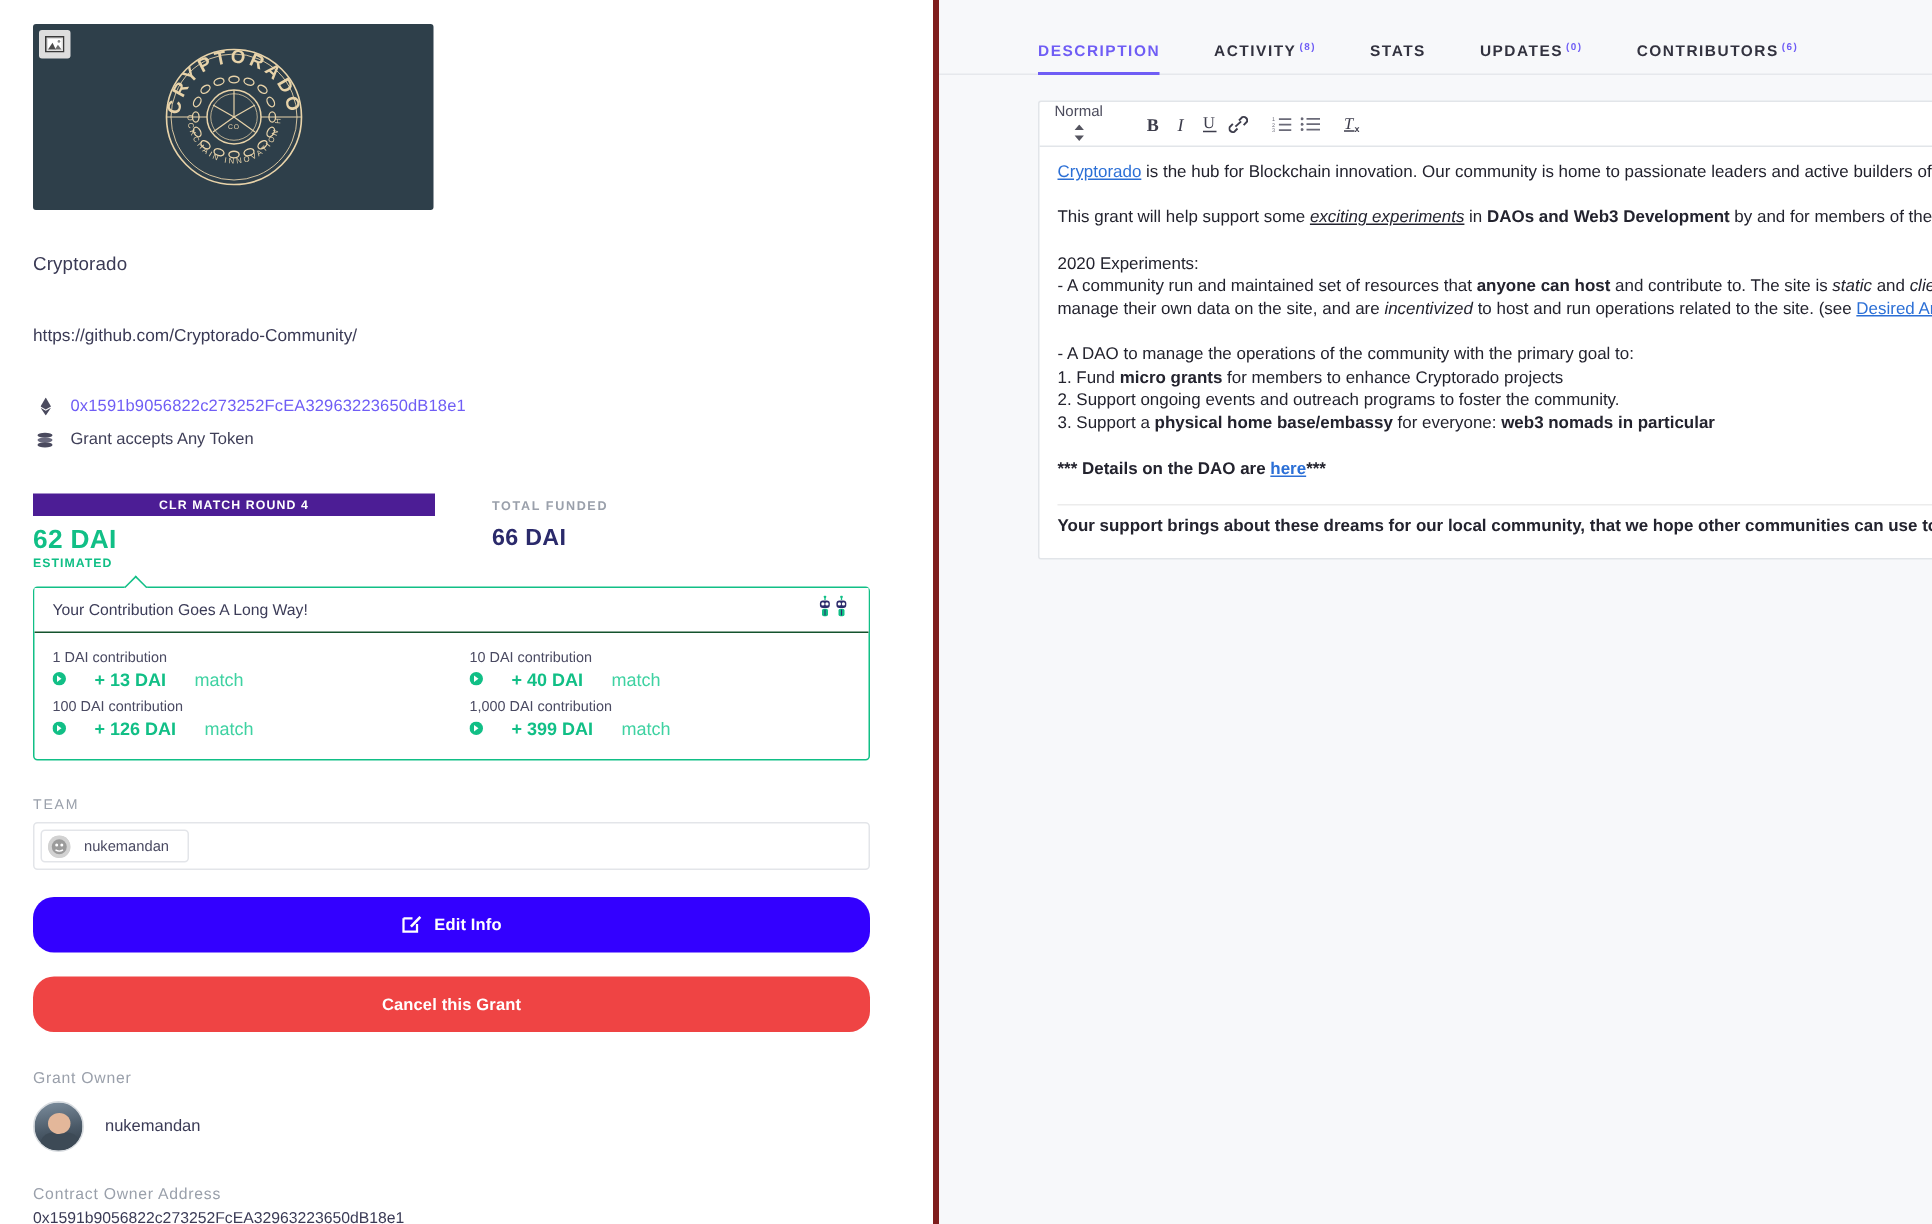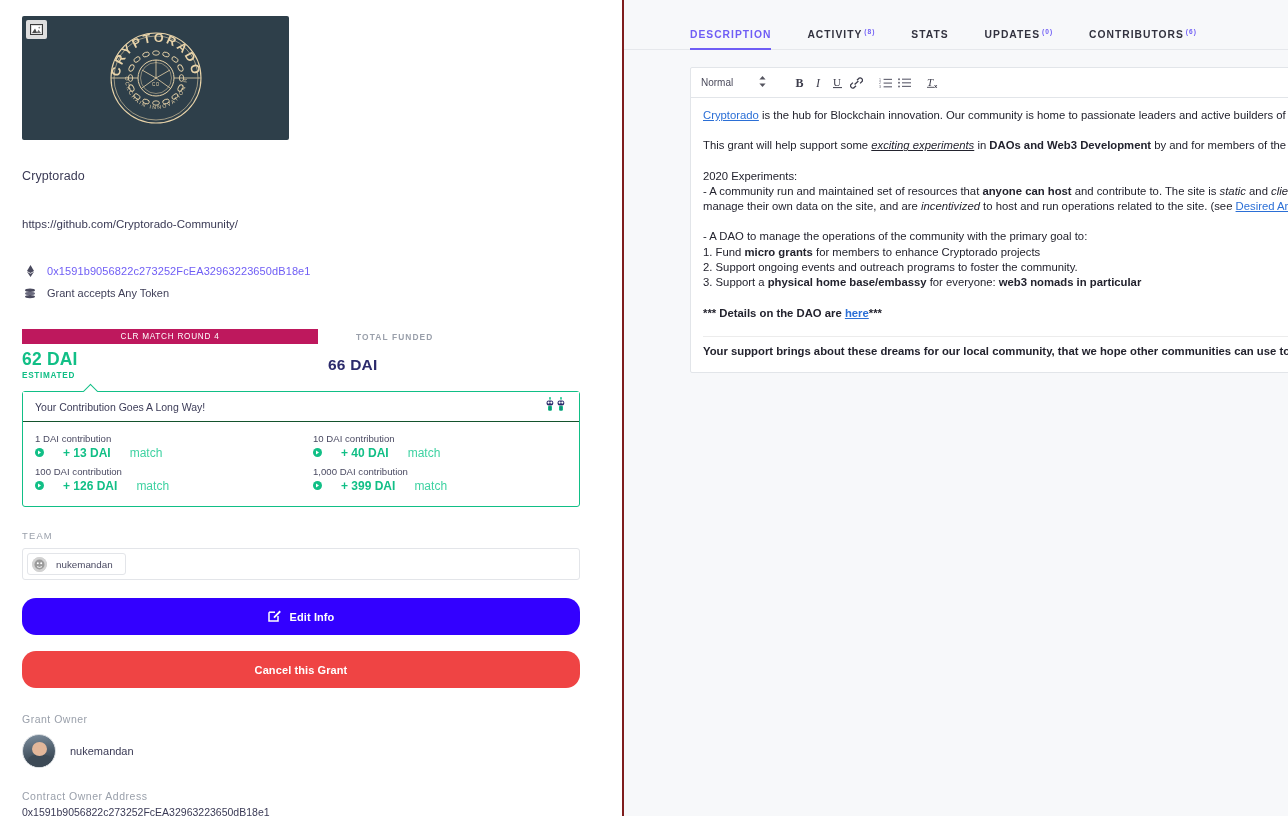--- a/index.html
+++ b/index.html
@@ -56,29 +56,29 @@
   .meta-row.first { margin-top: 35px; }
   .meta-row.second { margin-top: 10px; }
   .meta-ico { width: 16px; display: flex; justify-content: center; align-items: center; }
   .meta-link { color: #6f5df5; text-decoration: none; font-size: 11px; letter-spacing:.1px;}
   .meta-text { color: #3f3f58; }
 
   
   .fund-area { margin: 30px 0 0 22px; width: 558px; }
   .fund-heads { display: flex; }
   .clr-banner {
-    width: 296px; height: 15px; background: #be185d;
+    width: 268px; height: 15px; background: #4c1d95;
     display: flex; align-items: center; justify-content: center;
-    color: #fff; font-size: 8.2px; font-weight: 400; letter-spacing: .75px;
+    color: #fff; font-size: 8.2px; font-weight: 700; letter-spacing: .75px;
   }
   .tf-label {
     margin-left: 38px; color: #9aa0ab; font-size: 8.4px;
     font-weight: 600; letter-spacing: 1.1px; padding-top: 3px;
   }
-  .fund-vals { display: flex; margin-top: 6px; align-items: center; }
+  .fund-vals { display: flex; margin-top: 6px; }
   .clr-val { width: 268px; }
   .clr-amount { font-size: 17.5px; font-weight: 700; color: #11bf86; line-height: 1.05; letter-spacing: .2px;}
   .clr-est { font-size: 8.2px; font-weight: 600; color: #11bf86; letter-spacing: .7px; margin-top: 3px; }
   .tf-val { margin-left: 38px; font-size: 15.5px; font-weight: 700; color: #2b2a6b; letter-spacing: .2px;}
 
   
   .contrib-box {
     position: relative; margin: 11px 0 0 22px;
     width: 558px; border: 1px solid #11bf86; border-radius: 3px; background: #fff;
   }
@@ -139,21 +139,21 @@
     content:""; position:absolute; left:4px; bottom:0; width:26px; height:12px; border-radius:8px 8px 0 0;
     background:#3d4a56;
   }
   .owner-name { font-size: 11px; color: #3a3a55; }
   .addr-label { margin: 22px 0 0 22px; color: #9aa0ab; font-size: 10.5px; letter-spacing: .5px; }
   .addr-val { margin: 4px 0 0 22px; font-size: 10.5px; color: #3a3a55; }
 
   
   .right-col {
     flex: 1 1 auto; height: 816px; background: #f7f8fa;
-    border-left: 2px solid #7f1d1d; position: relative; overflow: hidden;
+    border-left: 4px solid #7f1d1d; position: relative; overflow: hidden;
   }
   .tabs {
     display: flex; align-items: flex-end; gap: 0;
     padding: 22px 0 0 66px; height: 50px;
     border-bottom: 1px solid #e6e8ec;
   }
   .tab {
     font-size: 10.3px; letter-spacing: 1.0px; color: #32323f; font-weight: 600;
     padding: 0 0 9px 0; margin-right: 36px; position: relative; cursor: pointer; white-space: nowrap;
   }
@@ -165,22 +165,22 @@
 
   .editor-card {
     margin: 17px 0 0 66px; width: 700px; background: #fff;
     border: 1px solid #e2e5e9; border-radius: 2px;
   }
   .editor-toolbar {
     height: 30px; border-bottom: 1px solid #e2e5e9; display: flex; align-items: center;
     padding: 0 10px; gap: 0;
   }
   .tb-normal {
-    font-size: 10px; color: #4b4b5c; display: flex; align-items: center; gap: 26px;
-    padding-right: 14px; cursor: pointer;
+    font-size: 10px; color: #4b4b5c; display: flex; align-items: center; gap: 3px;
+    padding-right: 14px; cursor: pointer; flex-direction: column;
   }
   .tb-btn {
     width: 19px; height: 22px; display: flex; align-items: center; justify-content: center;
     cursor: pointer; color: #3d3d4c; font-size: 11px;
   }
   .tb-gap { width: 10px; }
 
   .editor-body { padding: 10px 12px 13px 12px; font-size: 11.3px; line-height: 15.3px; color: #23232e; }
   .editor-body p { margin: 0 0 15px 0; white-space: nowrap; }
   .editor-body p.tight { margin: 0; white-space: nowrap; }

